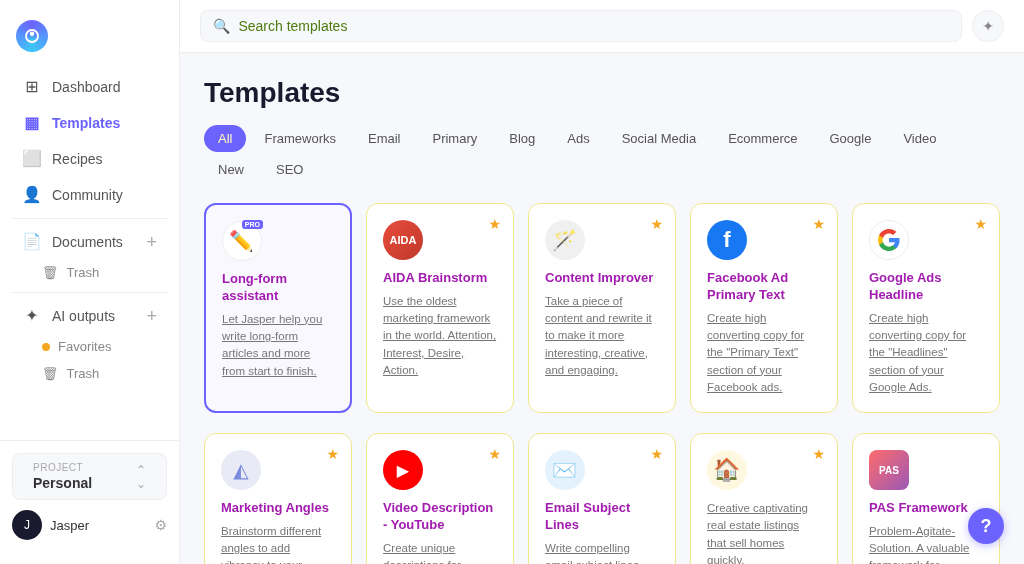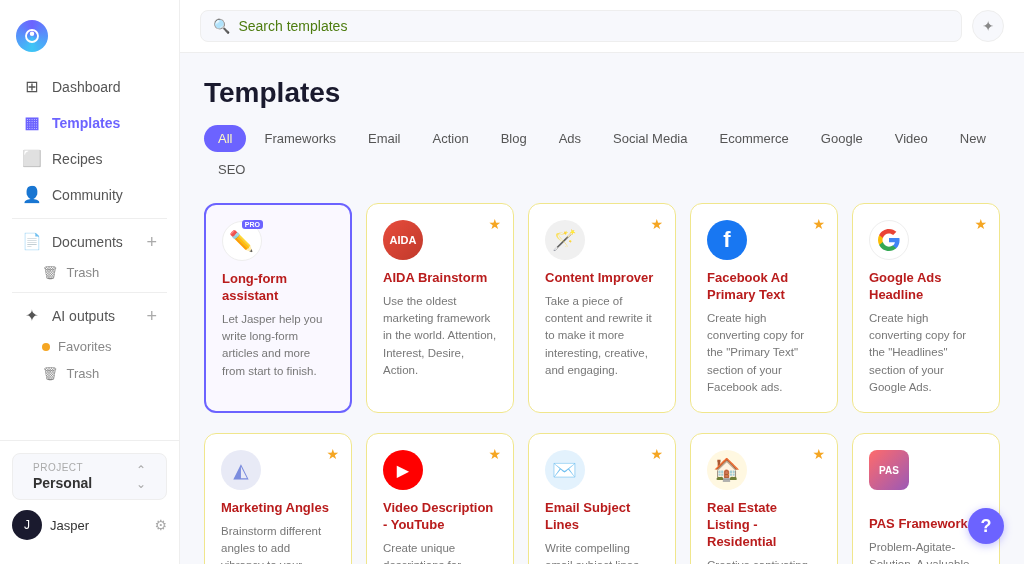--- a/index.html
+++ b/index.html
@@ -213,28 +213,29 @@
       background: #6c63ff;
       color: #fff;
       font-size: 7px;
       font-weight: 700;
       padding: 1px 3px;
       border-radius: 3px;
     }
     .card-title {
       font-size: 13px;
       font-weight: 700;
-      color: #b91c1c;
+      color: #a21caf;
       margin-bottom: 6px;
       line-height: 1.3;
     }
     .card-desc {
       font-size: 11.5px;
       color: #777;
       line-height: 1.5;
+      text-decoration: underline;
     }
     .icon-aida {
       width: 40px; height: 40px; border-radius: 50%;
       background: linear-gradient(135deg, #e74c3c, #c0392b);
       display: flex; align-items: center; justify-content: center;
       color: white; font-size: 11px; font-weight: 700;
       margin-bottom: 10px;
     }
     .icon-wand { font-size: 20px; }
     .icon-fb {
@@ -252,21 +253,21 @@
       width: 40px; height: 40px; border-radius: 50%; background: #ff0000;
       display: flex; align-items: center; justify-content: center; color: #fff; font-size: 16px;
       margin-bottom: 10px;
     }
     .icon-email { font-size: 20px; color: #5ba4cf; }
     .icon-house { font-size: 22px; }
     .icon-pas {
       width: 40px; height: 40px; border-radius: 8px;
       background: linear-gradient(135deg, #ff6b6b, #9b59b6);
       display: flex; align-items: center; justify-content: center; color: #fff; font-size: 10px; font-weight: 700;
-      margin-bottom: 26px;
+      margin-bottom: 10px;
       text-align: center;
     }
 
     
     .help-btn {
       position: fixed;
       bottom: 20px;
       right: 20px;
       width: 36px; height: 36px;
       border-radius: 50%;
@@ -370,21 +371,21 @@
     <div class="top-right-icon">✦</div>
   </div>
 
   <div class="content">
     <h1 class="page-title">Templates</h1>
 
     <div class="filter-tabs">
       <button class="filter-tab active">All</button>
       <button class="filter-tab">Frameworks</button>
       <button class="filter-tab">Email</button>
-      <button class="filter-tab">Action</button>
+      <button class="filter-tab">Primary</button>
       <button class="filter-tab">Blog</button>
       <button class="filter-tab">Ads</button>
       <button class="filter-tab">Social Media</button>
       <button class="filter-tab">Ecommerce</button>
       <button class="filter-tab">Google</button>
       <button class="filter-tab">Video</button>
       <button class="filter-tab">New</button>
       <button class="filter-tab">SEO</button>
     </div>
 
@@ -463,21 +464,20 @@
         <div class="card-title">Email Subject Lines</div>
         <div class="card-desc">Write compelling email subject lines that get readers to open.</div>
 
       </div>
 
       <div class="template-card">
         <span class="card-star">★</span>
         <div class="card-icon" style="background:#fff8e1">
           <span class="icon-house">🏠</span>
         </div>
-        <div class="card-title">Real Estate Listing - Residential</div>
         <div class="card-desc">Creative captivating real estate listings that sell homes quickly.</div>
       </div>
 
       <div class="template-card">
         <div class="icon-pas">PAS</div>
         <div class="card-title">PAS Framework</div>
         <div class="card-desc">Problem-Agitate-Solution. A valuable framework for creating new marketing copy ideas.</div>
       </div>
     </div>
 

